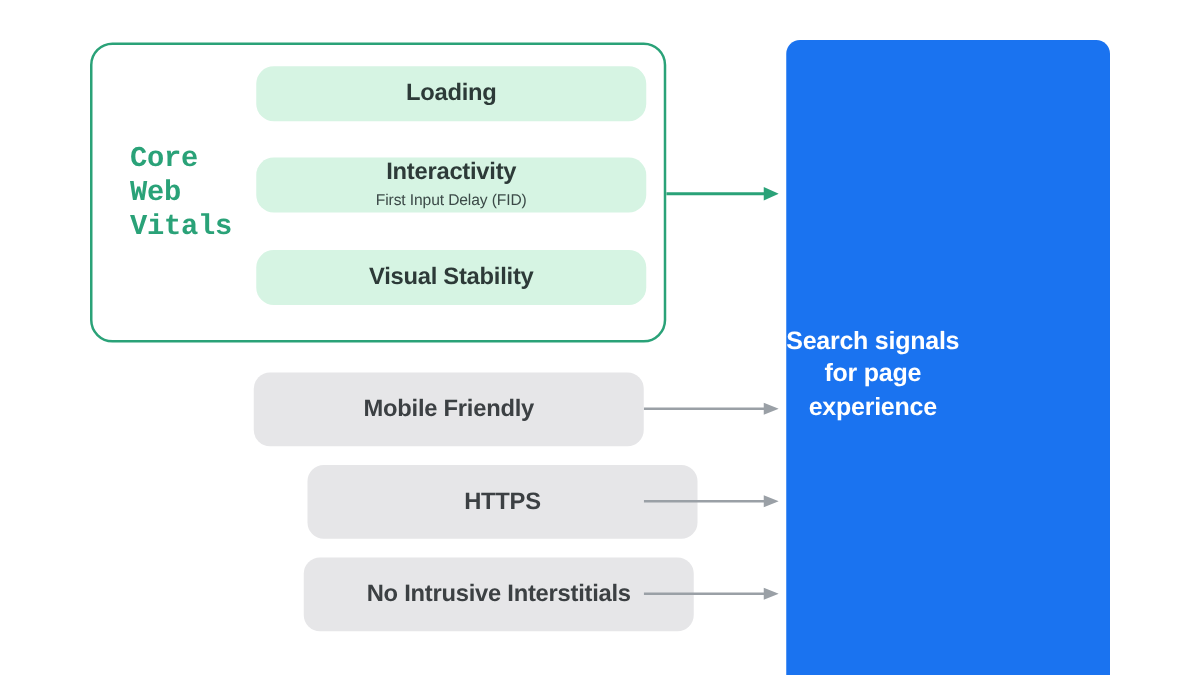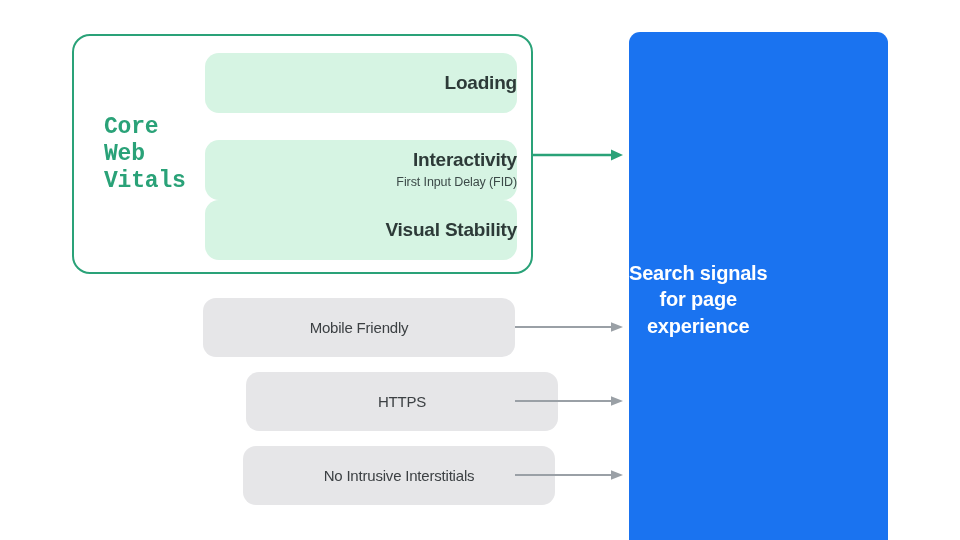--- a/index.html
+++ b/index.html
@@ -40,31 +40,31 @@
     color: #2AA278;
     letter-spacing: -0.2px;
     font-family: Liberation Mono, monospace;
   }
 
   
   .metric-card {
     position: absolute;
     left: 131px;
     width: 312px;
-    height: 60px;
+    height: 44px;
     background: #D6F4E3;
     border-radius: 14px;
     box-sizing: border-box;
     display: flex;
     flex-direction: column;
-    align-items: flex-end;
+    align-items: center;
     justify-content: center;
   }
   #metric-card-0 { top: 17px; }
-  #metric-card-1 { top: 104px; }
+  #metric-card-1 { top: 90px; }
   #metric-card-2 { top: 164px; }
 
   .metric-title {
     font-size: 19px;
     font-weight: bold;
     color: #2D3A38;
     line-height: 1.1;
     letter-spacing: -0.2px;
   }
   .metric-subtitle {
@@ -86,22 +86,22 @@
     border-radius: 13px;
     display: flex;
     align-items: center;
     justify-content: center;
   }
   #signal-box-0 { top: 298px; }
   #signal-box-1 { top: 372px; margin-left: 43px; }
   #signal-box-2 { top: 446px; margin-left: 40px; }
 
   .signal-label {
-    font-size: 15px;
-    font-weight: normal;
+    font-size: 19px;
+    font-weight: bold;
     color: #3C4043;
     letter-spacing: -0.2px;
   }
 
   
   .arrow {
     position: absolute;
     height: 12px;
     display: block;
   }

